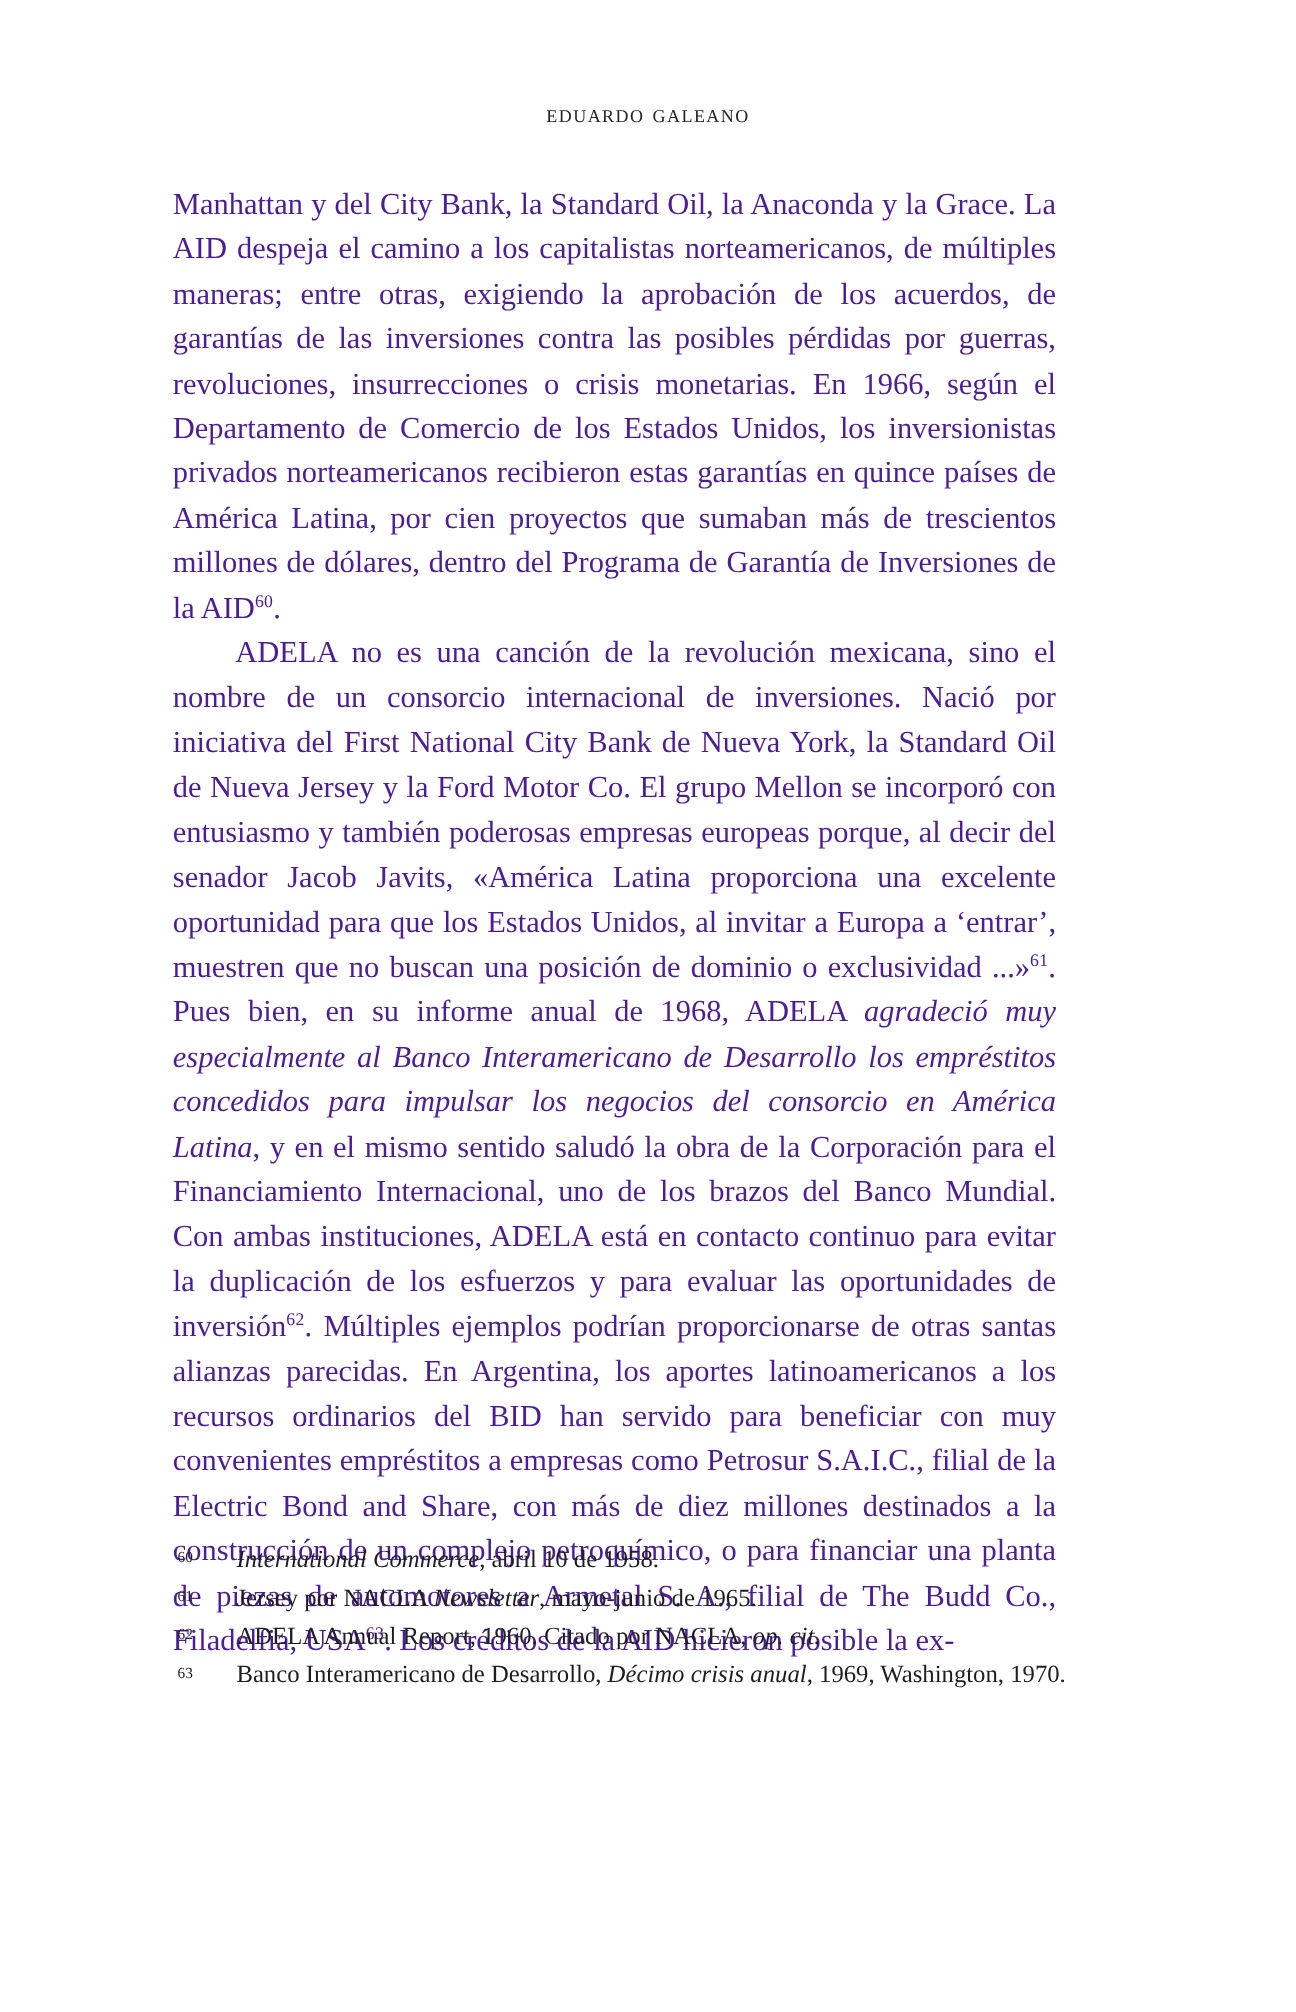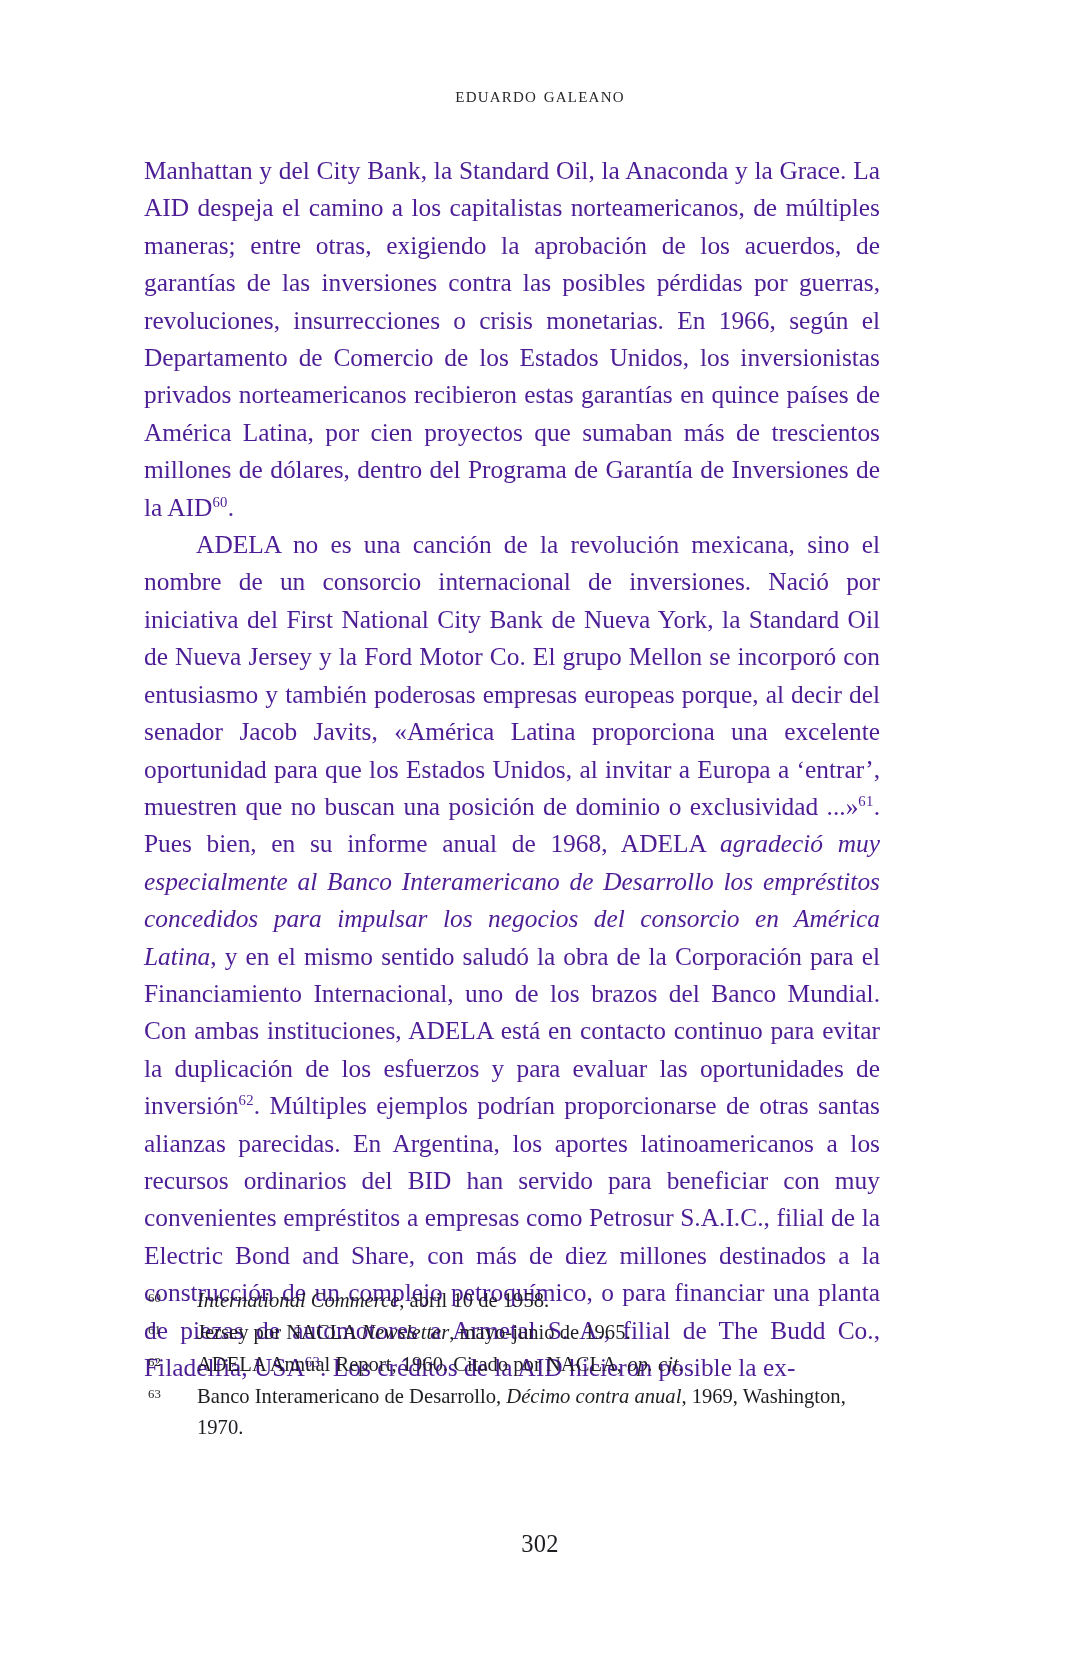--- a/index.html
+++ b/index.html
@@ -121,18 +121,17 @@
 
   <div class="body-col">
     <p class="para"><span>Manhattan y del City Bank, la Standard Oil, la Anaconda y la Grace. La AID despeja el camino a los capitalistas norteamericanos, de múltiples maneras; entre otras, exigiendo la aprobación de los acuerdos, de garantías de las inversiones contra las posibles pérdidas por guerras, revoluciones, insurrecciones o crisis monetarias. En 1966, según el Departamento de Comercio de los Estados Unidos, los inversionistas privados norteamericanos recibieron estas garantías en quince países de América Latina, por cien proyectos que sumaban más de trescientos millones de dólares, dentro del Programa de Garantía de Inversiones de la AID</span><sup class="fnref">60</sup><span>.</span></p>
     <p class="para"><span>ADELA no es una canción de la revolución mexicana, sino el nombre de un consorcio internacional de inversiones. Nació por iniciativa del First National City Bank de Nueva York, la Standard Oil de Nueva Jersey y la Ford Motor Co. El grupo Mellon se incorporó con entusiasmo y también poderosas empresas europeas porque, al decir del senador Jacob Javits, «América Latina proporciona una excelente oportunidad para que los Estados Unidos, al invitar a Europa a ‘entrar’, muestren que no buscan una posición de dominio o exclusividad ...»</span><sup class="fnref">61</sup><span>. Pues bien, en su informe anual de 1968, ADELA </span><em>agradeció muy especialmente al Banco Interamericano de Desarrollo los empréstitos concedidos para impulsar los negocios del consorcio en América Latina</em><span>, y en el mismo sentido saludó la obra de la Corporación para el Financiamiento Internacional, uno de los brazos del Banco Mundial. Con ambas instituciones, ADELA está en contacto continuo para evitar la duplicación de los esfuerzos y para evaluar las oportunidades de inversión</span><sup class="fnref">62</sup><span>. Múltiples ejemplos podrían proporcionarse de otras santas alianzas parecidas. En Argentina, los aportes latinoamericanos a los recursos ordinarios del BID han servido para beneficiar con muy convenientes empréstitos a empresas como Petrosur S.A.I.C., filial de la Electric Bond and Share, con más de diez millones destinados a la construcción de un complejo petroquímico, o para financiar una planta de piezas de automotores a Armetal S. A., filial de The Budd Co., Filadelfia, USA</span><sup class="fnref">63</sup><span>. Los créditos de la AID hicieron posible la ex-</span></p>
   </div>
 
   <div class="footnotes">
       <div class="fn"><span class="fn-num">60</span><span class="fn-body"><em>International Commerce</em><span>, abril 10 de 1958.</span></span></div>
       <div class="fn"><span class="fn-num">61</span><span class="fn-body"><span>Jersey por NACLA </span><em>Newsletter</em><span>, mayo-junio de 1965.</span></span></div>
       <div class="fn"><span class="fn-num">62</span><span class="fn-body"><span>ADELA Annual Report, 1960. Citado por NACLA, </span><em>op. cit.</em></span></div>
-      <div class="fn"><span class="fn-num">63</span><span class="fn-body"><span>Banco Interamericano de Desarrollo, </span><em>Décimo contra anual</em><span>, 1969, Washington, 1970.</span></span></div>
+      <div class="fn"><span class="fn-num">63</span><span class="fn-body"><span>Banco Interamericano de Desarrollo, </span><em>Décimo crisis anual</em><span>, 1969, Washington, 1970.</span></span></div>
     </div>
 
-  <div class="folio">302</div>
 
 </div>
 
 </body></html>

